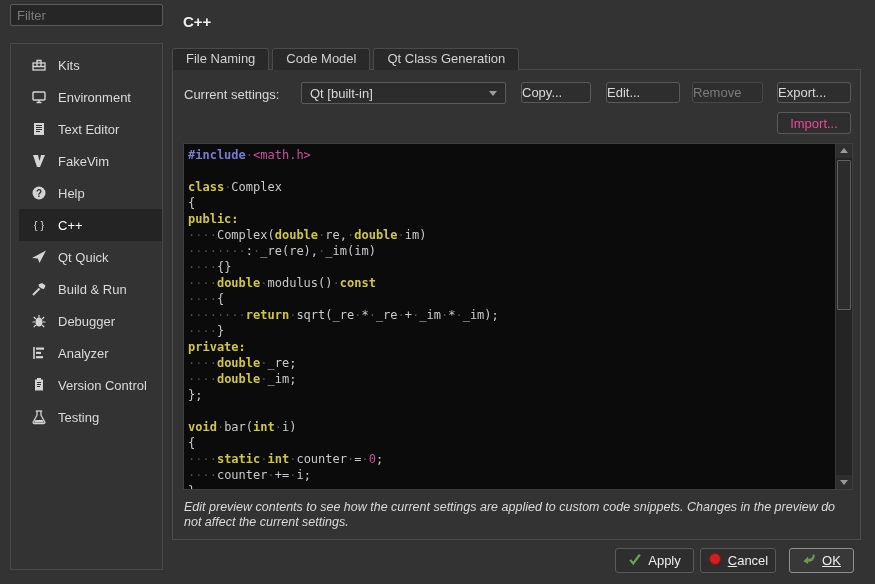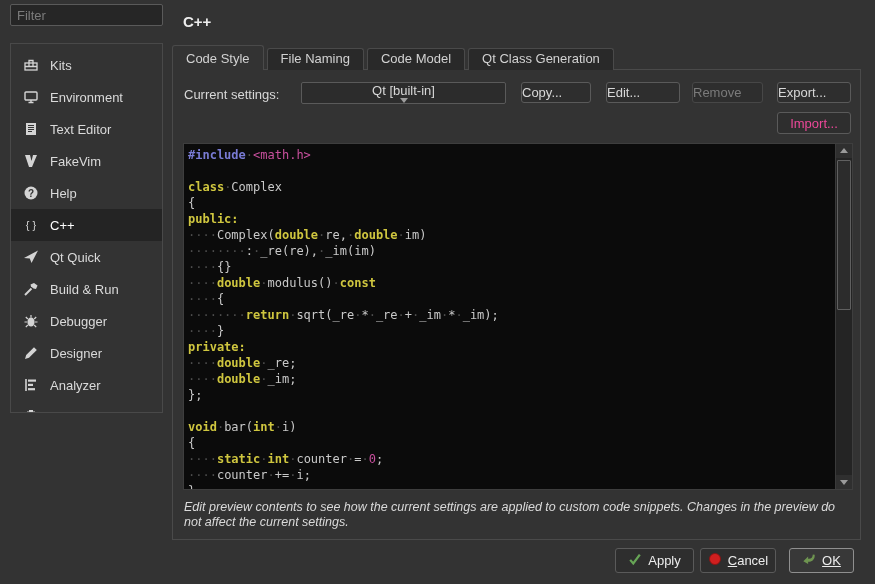--- a/index.html
+++ b/index.html
@@ -4,22 +4,22 @@
 <style>
   html,body{margin:0;padding:0;background:#333;}
   #root{position:relative;width:875px;height:584px;background:#333333;overflow:hidden;
         font-family:"Liberation Sans",sans-serif;color:#d8d8d8;}
 
   
   .filter{position:absolute;left:10px;top:4px;width:153px;height:22px;box-sizing:border-box;
           background:#262626;border:1px solid #5a5a5a;border-radius:2px;color:#cfcfcf;
           font-size:13px;padding:0 6px;font-family:"Liberation Sans",sans-serif;outline:none;}
   .filter::placeholder{color:#7b7b7b;}
-  .catlist{position:absolute;left:10px;top:43px;width:153px;height:370px;box-sizing:border-box;
-           border:1px solid #494949;padding-top:5px;overflow:hidden;background:#333;}
+  .catlist{position:absolute;left:10px;top:43px;width:153px;height:527px;box-sizing:border-box;
+           border:1px solid #494949;padding-top:5px;overflow:hidden;background:#333;padding-left:8px;}
   .cat{height:32px;display:flex;align-items:center;gap:11px;padding-left:11px;
        font-size:13px;color:#dadada;cursor:default;}
   .cat.sel{background:#242424;color:#ffffff;}
   .cat .ic{width:17px;height:17px;flex:0 0 17px;display:flex;align-items:center;
            justify-content:center;color:#d4d4d4;}
   .cat .ic svg{width:16px;height:16px;}
 
   
   .title{position:absolute;left:183px;top:13px;font-size:15px;font-weight:bold;color:#eeeeee;}
   .tabbar{position:absolute;left:172px;top:45px;height:25px;display:flex;align-items:flex-end;z-index:2;}
@@ -27,21 +27,21 @@
        color:#d2d2d2;background:#292929;border:1px solid #4a4a4a;border-bottom:none;
        border-radius:3px 3px 0 0;margin-right:3px;cursor:default;}
   .tab.active{height:25px;line-height:25px;background:#333333;position:relative;z-index:3;}
 
   
   .pane{position:absolute;left:172px;top:69px;width:689px;height:471px;box-sizing:border-box;
         border:1px solid #4a4a4a;background:#333333;}
   .cs-label{position:absolute;left:11px;top:17px;font-size:13px;color:#d8d8d8;}
   .combo{position:absolute;left:128px;top:12px;width:205px;height:22px;box-sizing:border-box;
          background:#2c2c2c;border:1px solid #5a5a5a;border-radius:2px;display:flex;
-         align-items:center;justify-content:space-between;padding:0 8px;font-size:13px;color:#d8d8d8;flex-direction:column;}
+         align-items:center;justify-content:space-between;padding:0 8px;font-size:13px;color:#d8d8d8;}
   .combo .arr{width:0;height:0;border-left:4px solid transparent;border-right:4px solid transparent;
               border-top:5px solid #9d9d9d;}
   .btn{position:absolute;top:12px;height:21px;box-sizing:border-box;background:#2e2e2e;
        border:1px solid #5a5a5a;border-radius:3px;color:#d8d8d8;font-size:13px;line-height:19px;
        text-align:left;padding:0;font-family:"Liberation Sans",sans-serif;}
   .btn.disabled{color:#7b7b7b;border-color:#474747;}
   #btn-copy{left:348px;width:70px;}
   #btn-edit{left:433px;width:74px;}
   #btn-remove{left:519px;width:71px;}
   #btn-export{left:604px;width:74px;}
@@ -170,28 +170,20 @@
           <svg viewBox="0 0 16 16">
             <ellipse cx="8" cy="9" rx="3.6" ry="4.6" fill="currentColor"></ellipse>
             <path d="M8 4.5V2M4.8 6 2.8 4M11.2 6l2-2M4 9H1.5M14.5 9H12M4.8 12l-2 2.2M11.2 12l2 2.2" stroke="currentColor" stroke-width="1.2"></path>
           </svg>
         </span>
         <span class="lbl">Debugger</span>
       </div>
       <div class="cat">
         <span class="ic">
           <svg viewBox="0 0 16 16">
-            <path d="M2 14l1.2-4L11 2.2 13.8 5 6 12.8z" fill="currentColor"></path>
-          </svg>
-        </span>
-        <span class="lbl">Designer</span>
-      </div>
-      <div class="cat">
-        <span class="ic">
-          <svg viewBox="0 0 16 16">
             <path d="M3 2v12" stroke="currentColor" stroke-width="1.6"></path>
             <rect x="5" y="2.5" width="8" height="2.2" fill="currentColor"></rect>
             <rect x="5" y="6.8" width="5" height="2.2" fill="currentColor"></rect>
             <rect x="5" y="11.1" width="7" height="2.2" fill="currentColor"></rect>
           </svg>
         </span>
         <span class="lbl">Analyzer</span>
       </div>
       <div class="cat">
         <span class="ic">
@@ -211,21 +203,20 @@
             <path d="M4.3 11h7.4l1.2 2.4H3.1z" fill="currentColor"></path>
           </svg>
         </span>
         <span class="lbl">Testing</span>
       </div>
     </div>
 
   
   <div class="title">C++</div>
   <div class="tabbar" id="tabBar">
-      <div class="tab active">Code Style</div>
       <div class="tab">File Naming</div>
       <div class="tab">Code Model</div>
       <div class="tab">Qt Class Generation</div>
     </div>
 
   
   <div class="pane">
     <span class="cs-label">Current settings:</span>
     <div class="combo">
       <span>Qt [built-in]</span>

